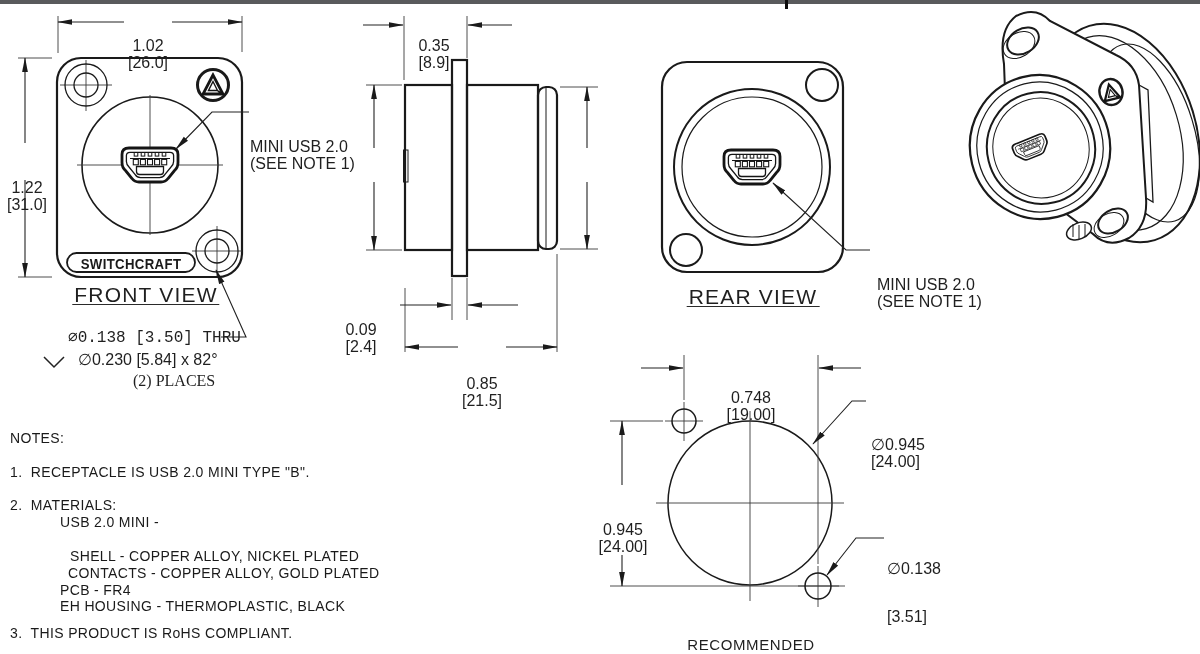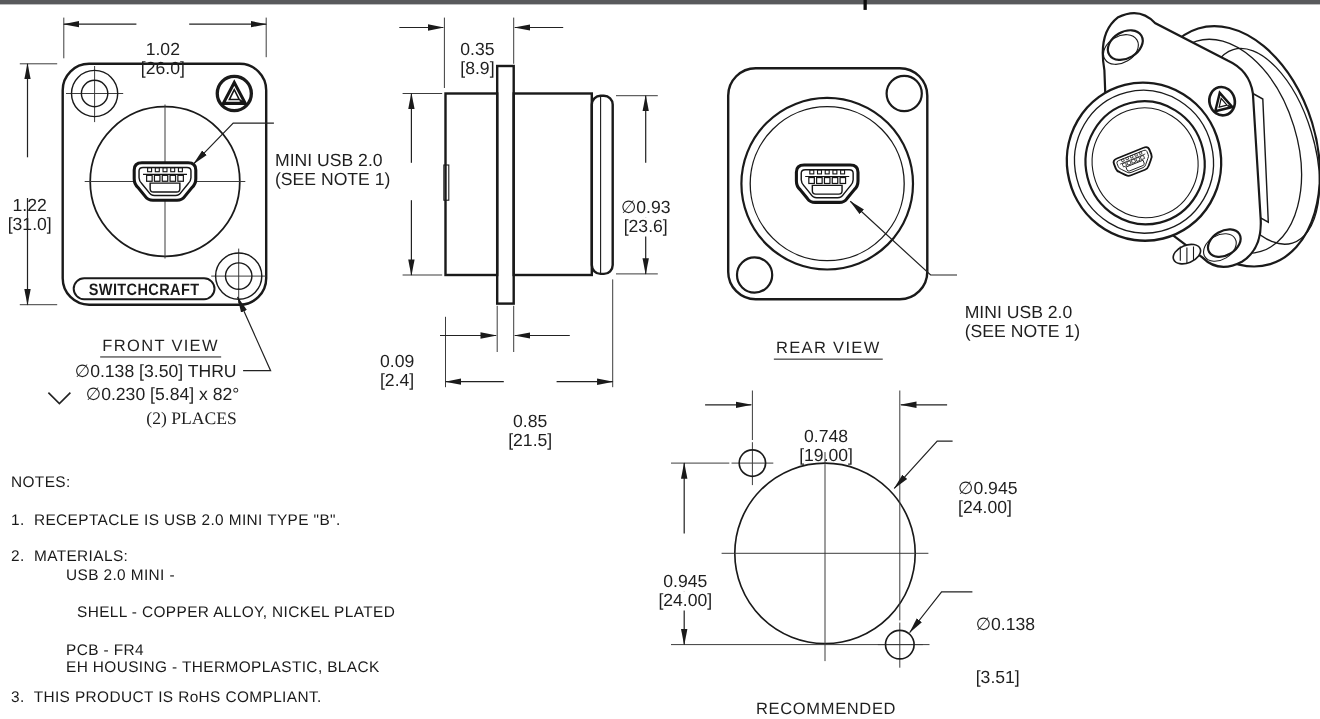--- a/index.html
+++ b/index.html
@@ -3,22 +3,22 @@
 <meta charset="utf-8">
 <style>
   html,body{margin:0;padding:0;background:#fff;}
   body{width:1200px;height:654px;position:relative;overflow:hidden;
        font-family:"Liberation Sans",sans-serif;color:#1a1a1a;}
   #stage{position:absolute;inset:0;}
   svg{position:absolute;left:0;top:0;}
   .txt{position:absolute;font-size:16px;line-height:17px;white-space:pre;color:#1f1f1f;}
   .dim{text-align:center;transform:translateX(-50%);}
   .bgw div{background:#fff;padding:0 2px;}
-  .viewlabel{font-size:15px;letter-spacing:1.2px;border-bottom:1.6px solid #2a2a2a;
-             padding:0 2px 1px 2px;transform:translateX(-50%);margin-top:20px;}
+  .viewlabel{font-size:21px;letter-spacing:1.2px;border-bottom:1.6px solid #2a2a2a;
+             padding:0 2px 1px 2px;transform:translateX(-50%);}
   .brand{position:absolute;font-weight:bold;font-size:15px;letter-spacing:.4px;
          text-align:center;transform:translateX(-50%) scaleX(.88);white-space:nowrap;}
   .notes-line{position:absolute;font-size:14px;letter-spacing:.35px;white-space:pre;}
   .topbar{position:absolute;left:0;top:0;width:1200px;height:4px;background:#595a5c;}
   .toptick{position:absolute;left:785px;top:0;width:3px;height:9px;background:#0c0c0c;}
 </style>
 </head>
 <body>
 
 <div id="stage">
@@ -184,29 +184,26 @@
     <div>1.02</div><div>[26.0]</div>
   </div>
   <div class="txt dim" style="left:27px;top:145px;">
     <div>1.22</div><div>[31.0]</div>
   </div>
   <div class="txt" style="left:250px;top:104px;">
     <div>MINI USB 2.0</div><div>(SEE NOTE 1)</div>
   </div>
   <div class="brand" style="left:131px;top:255px;">SWITCHCRAFT</div>
   <div class="txt viewlabel" style="left:146px;top:286px;">FRONT VIEW</div>
-  <div class="txt" style="left:68px;top:330px;">∅0.138 [3.50] THRU</div>
+  <div class="txt" style="left:68px;top:330px;font-family:Liberation Mono, monospace;">∅0.138 [3.50] THRU</div>
   <div class="txt" style="left:78px;top:351px;">∅0.230 [5.84] x 82°</div>
   <div class="txt" style="left:133px;top:372px;font-family:Liberation Serif, serif;">(2) PLACES</div>
 
   <div class="txt dim" style="left:434px;top:3px;">
     <div>0.35</div><div>[8.9]</div>
-  </div>
-  <div class="txt dim bgw" style="left:587px;top:147px;">
-    <div>∅0.93</div><div>[23.6]</div>
   </div>
   <div class="txt dim" style="left:361px;top:287px;">
     <div>0.09</div><div>[2.4]</div>
   </div>
   <div class="txt dim bgw" style="left:482px;top:341px;">
     <div>0.85</div><div>[21.5]</div>
   </div>
 
   <div class="txt" style="left:877px;top:242px;">
     <div>MINI USB 2.0</div><div>(SEE NOTE 1)</div>
@@ -229,16 +226,17 @@
   </div>
   <div class="txt dim" style="left:751px;top:605px;font-size:15px;line-height:16px;letter-spacing:.6px;">
     <div>RECOMMENDED</div><div>PANEL CUT-OUT</div>
   </div>
 
   <div class="notes-line" style="left:10px;top:430px;">NOTES:</div>
   <div class="notes-line" style="left:10px;top:464px;">1.  RECEPTACLE IS USB 2.0 MINI TYPE "B".</div>
   <div class="notes-line" style="left:10px;top:497px;">2.  MATERIALS:</div>
   <div class="notes-line" style="left:60px;top:514px;">USB 2.0 MINI -</div>
   <div class="notes-line" style="left:70px;top:548px;">SHELL - COPPER ALLOY, NICKEL PLATED</div>
+  <div class="notes-line" style="left:68px;top:565px;">CONTACTS - COPPER ALLOY, GOLD PLATED</div>
   <div class="notes-line" style="left:60px;top:582px;">PCB - FR4</div>
   <div class="notes-line" style="left:60px;top:598px;">EH HOUSING - THERMOPLASTIC, BLACK</div>
   <div class="notes-line" style="left:10px;top:625px;">3.  THIS PRODUCT IS RoHS COMPLIANT.</div>
 </div>
 
 </body></html>

